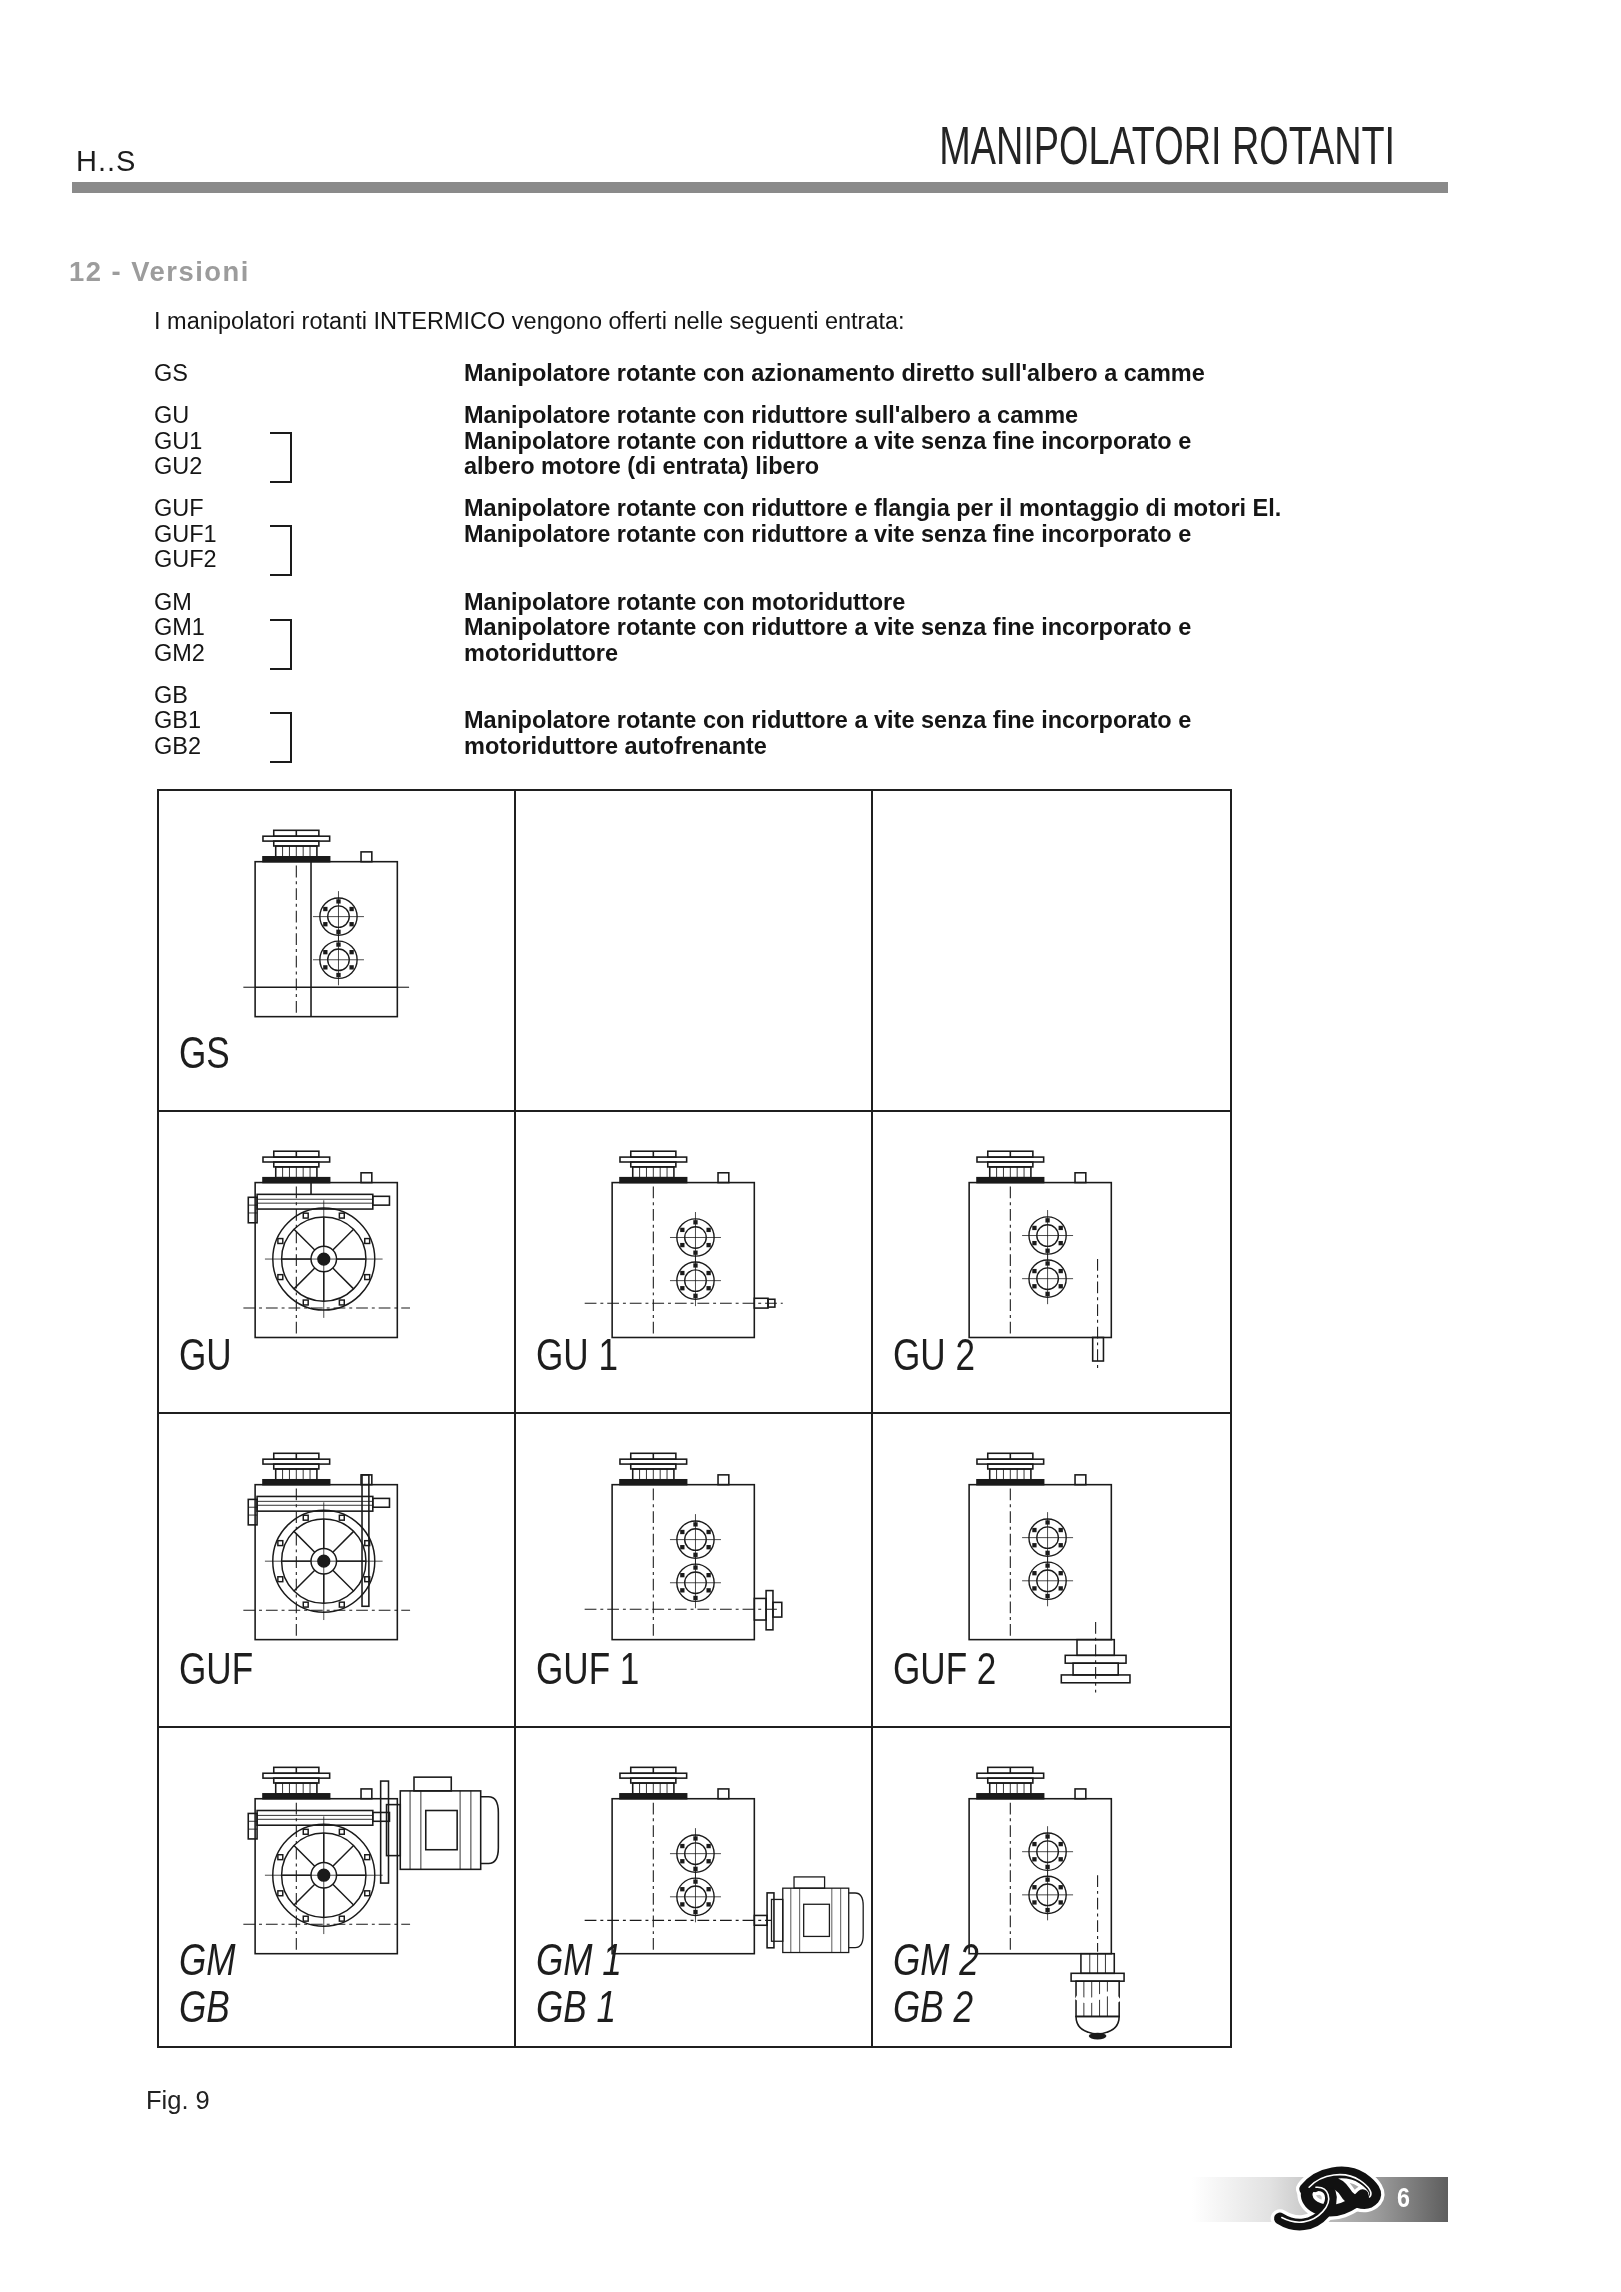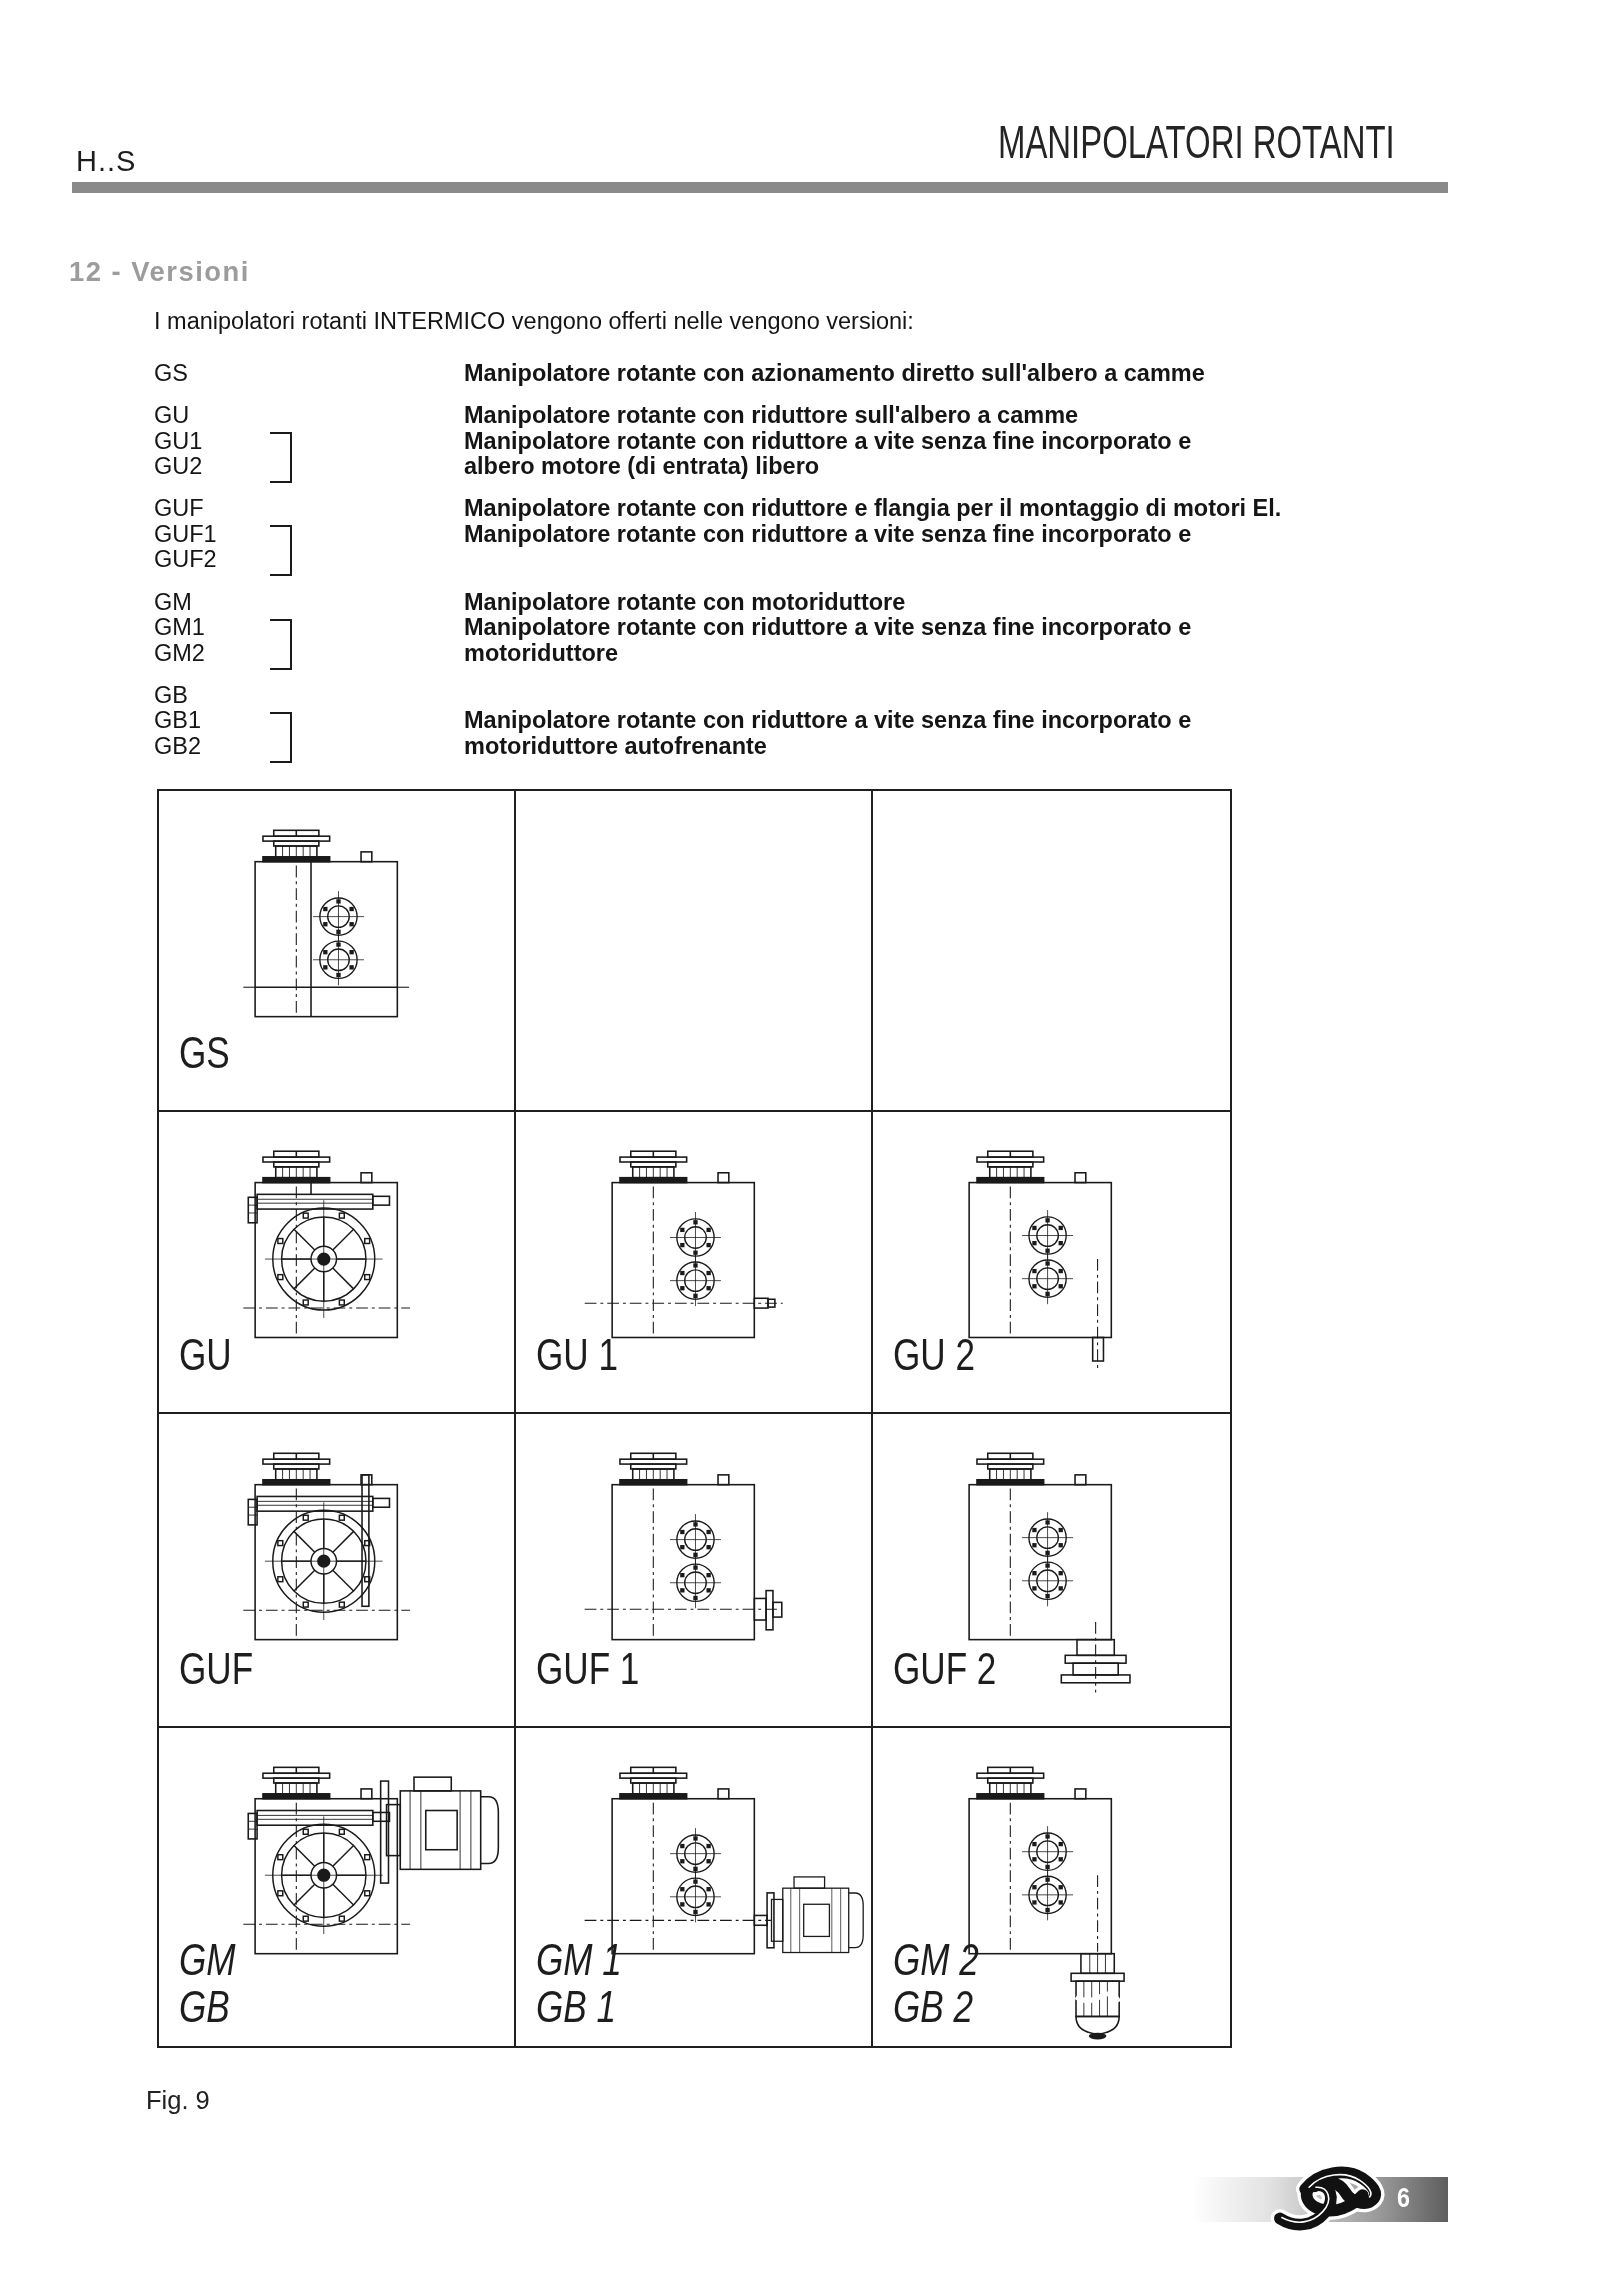--- a/index.html
+++ b/index.html
@@ -1,21 +1,21 @@
 <!DOCTYPE html>
 <html><head>
 <meta charset="utf-8">
 <style>
   html,body{margin:0;padding:0;background:#ffffff;}
   #stage{position:relative;width:1448px;height:2293px;background:#fff;overflow:hidden;
          font-family:"Liberation Sans",sans-serif;color:#1a1a1a;}
 
   
   .doc-code{position:absolute;left:76px;top:145px;font-size:29px;letter-spacing:1px;color:#1d1d1d;}
-  .doc-title{position:absolute;right:53px;top:114px;font-size:47px;white-space:nowrap;color:#242424;}
+  .doc-title{position:absolute;right:53px;top:114px;font-size:54px;white-space:nowrap;color:#242424;}
   .doc-title .squeeze{display:inline-block;transform:scaleX(0.70);transform-origin:right center;letter-spacing:0px;}
   .header-rule{position:absolute;left:72px;top:182px;width:1497px;height:10.8px;background:#8a8a8a;}
 
   
   .section-heading{position:absolute;left:69px;top:256px;font-size:27.4px;font-weight:bold;
                    color:#9c9c9c;letter-spacing:1.5px;}
   .intro{position:absolute;left:154px;top:308px;font-size:23.5px;color:#151515;}
 
   
   .versions{position:absolute;left:154px;top:361px;width:1313px;}
@@ -143,21 +143,21 @@
     </defs>
   </svg>
 
   <div class="doc-code">H..S</div>
   <div class="doc-title">
     <span class="squeeze">MANIPOLATORI ROTANTI</span>
   </div>
   <div class="header-rule"></div>
 
   <div class="section-heading">12 - Versioni</div>
-  <div class="intro">I manipolatori rotanti INTERMICO vengono offerti nelle vengono versioni:</div>
+  <div class="intro">I manipolatori rotanti INTERMICO vengono offerti nelle seguenti entrata:</div>
 
   <div class="versions">
     <div class="vgroup">
       <div class="vrow">
         <span class="code">GS</span>
         <span class="desc">Manipolatore rotante con azionamento diretto sull'albero a camme</span>
       </div>
     </div>
     <div class="vgroup">
       <div class="vrow">

